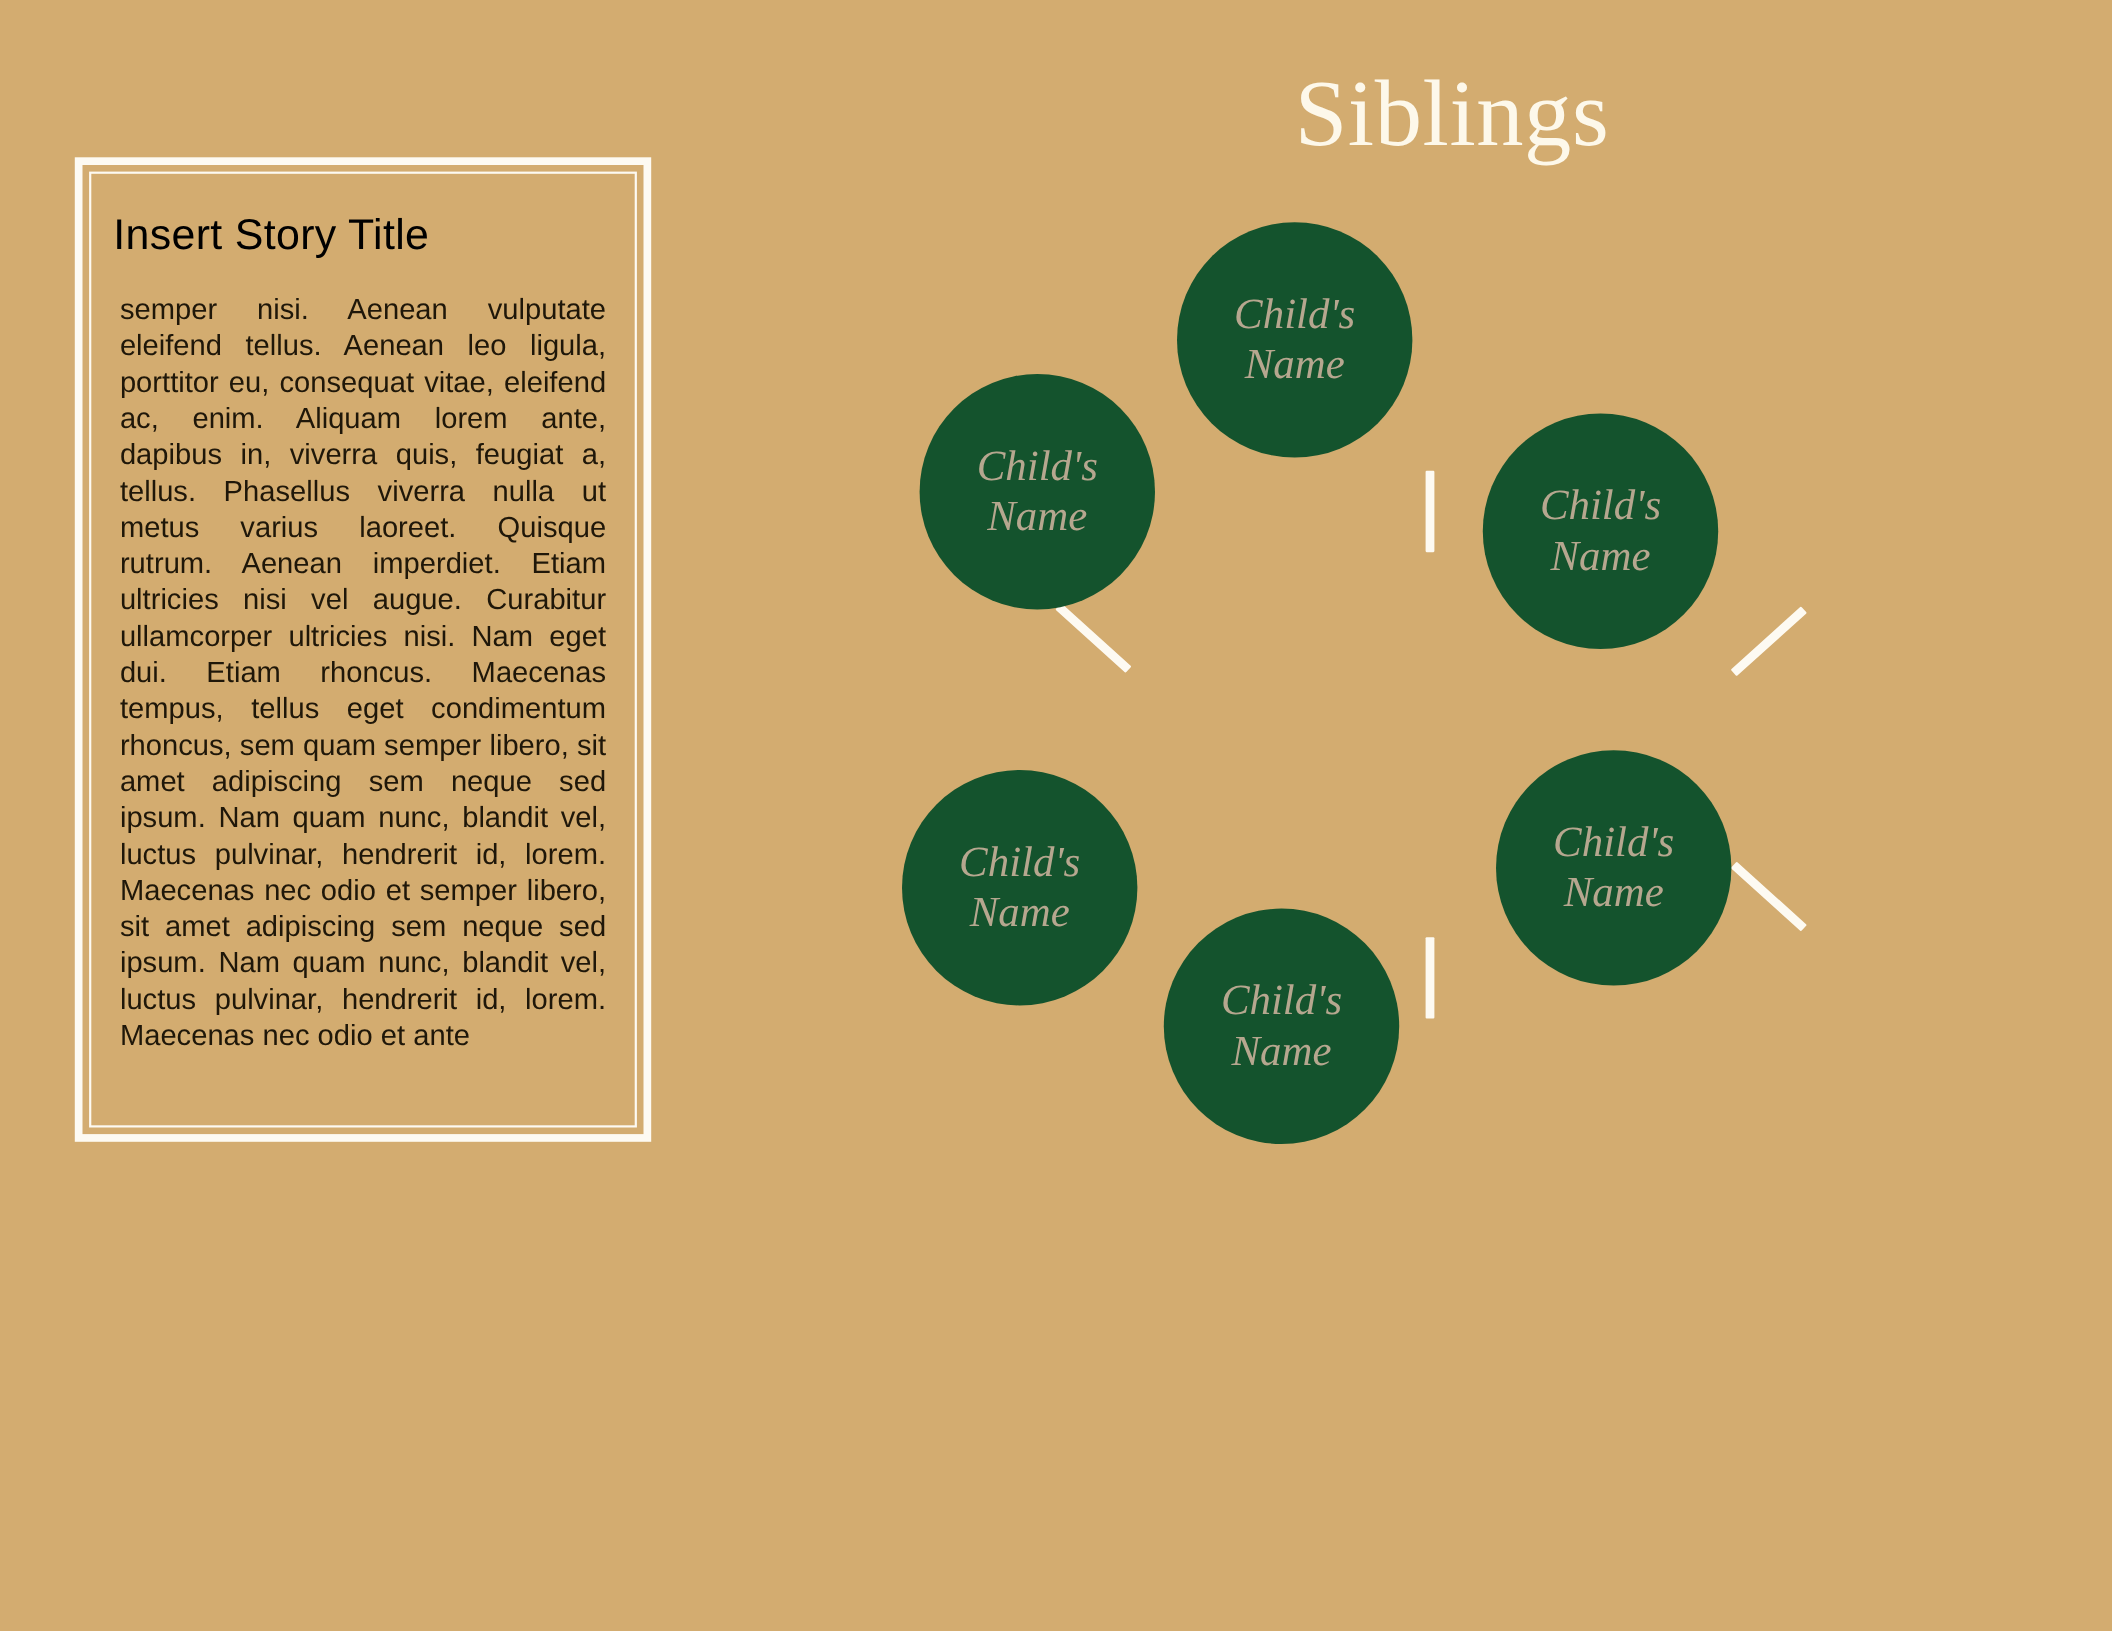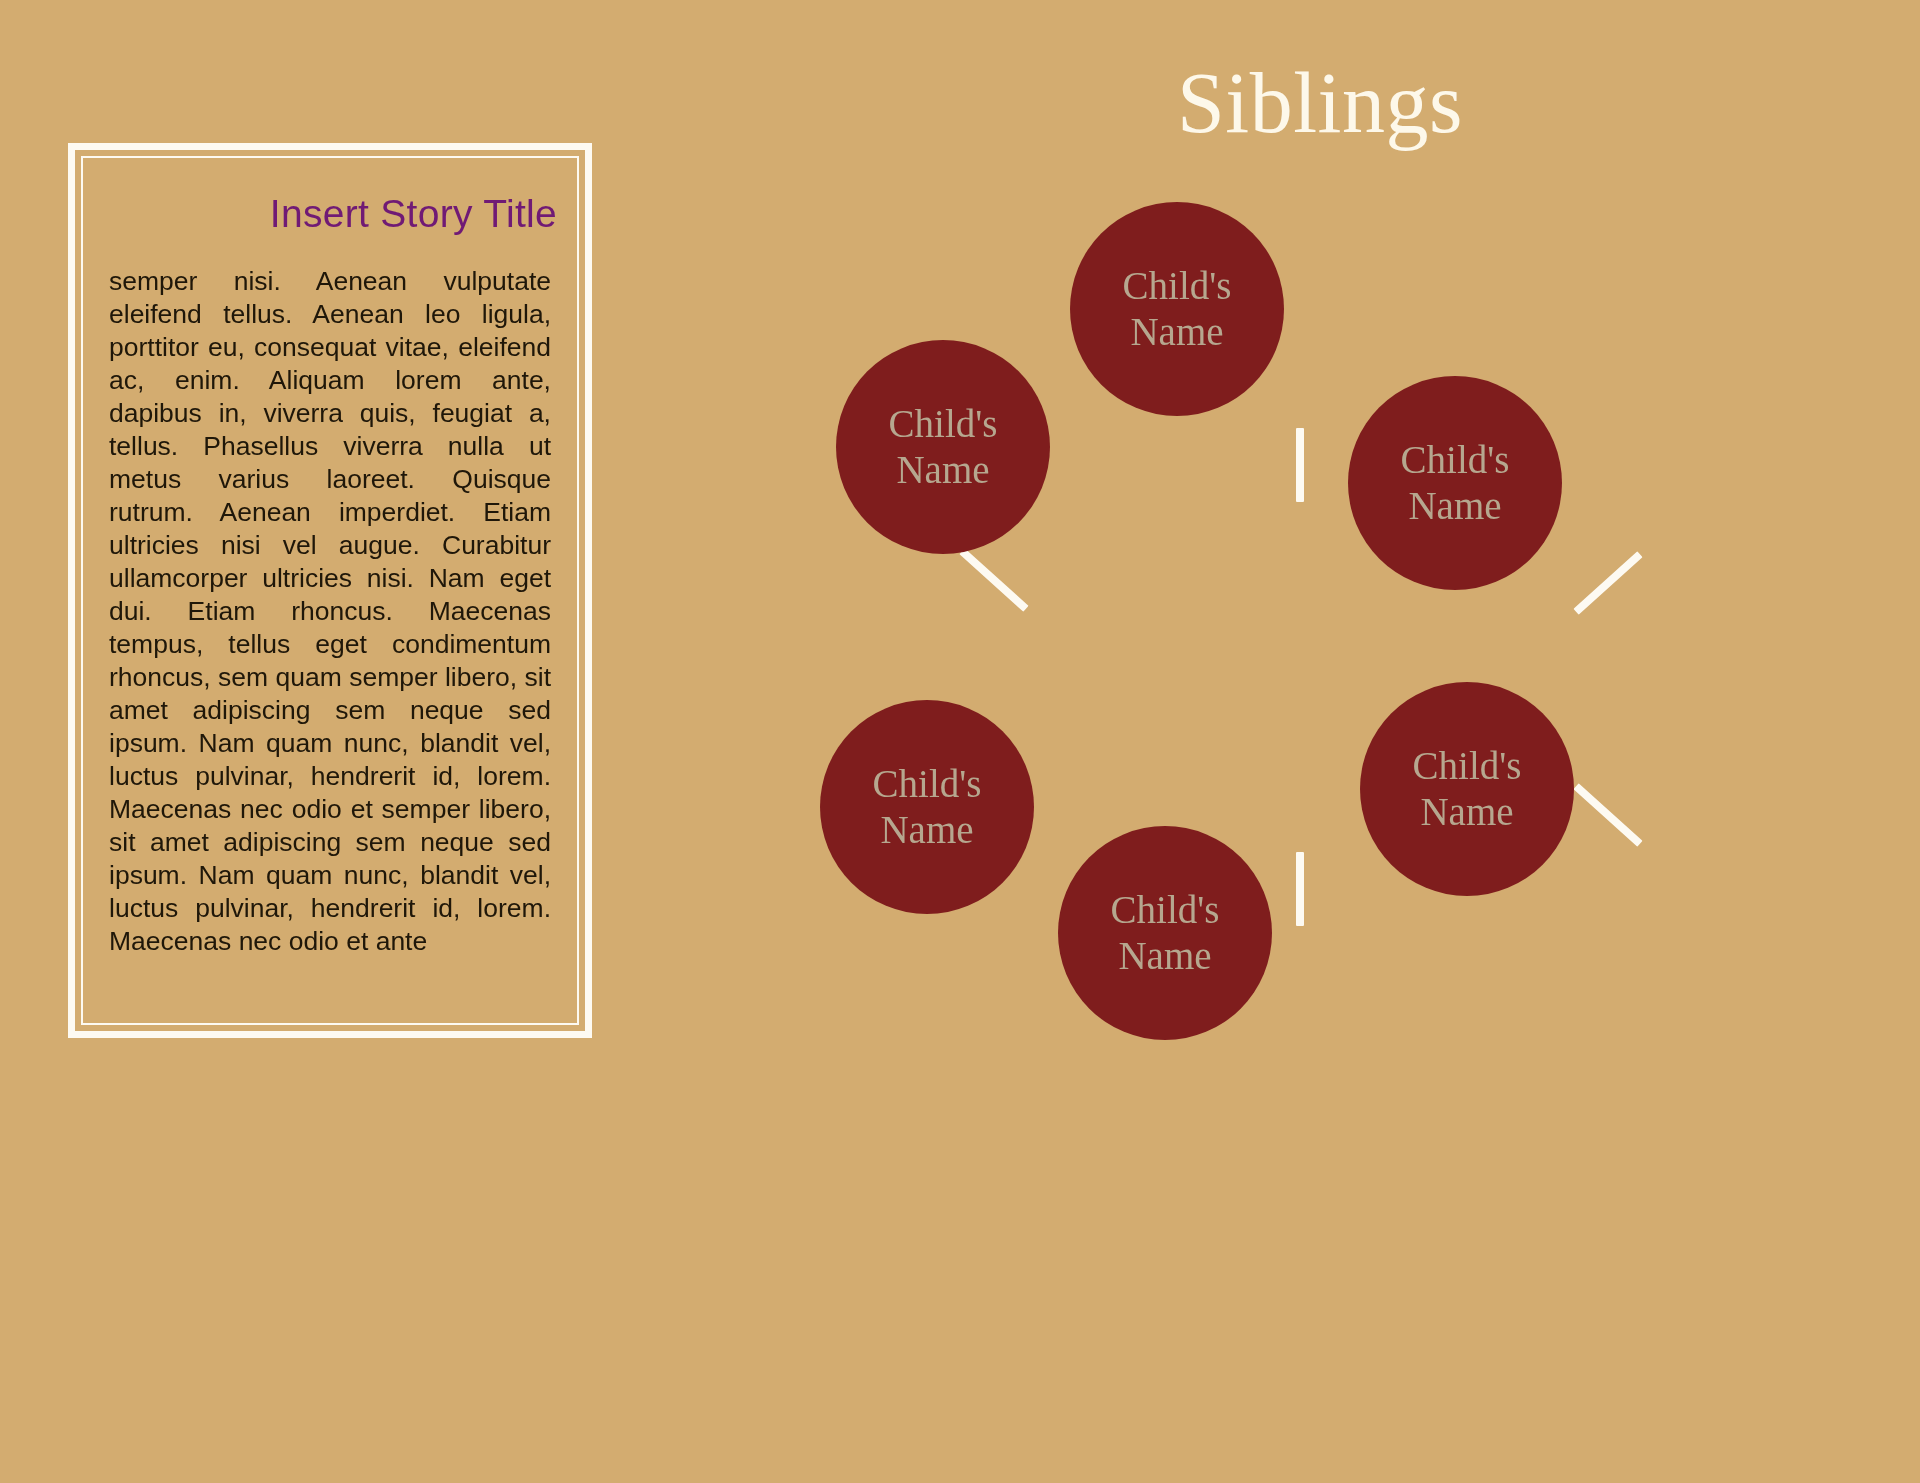--- a/index.html
+++ b/index.html
@@ -38,22 +38,22 @@
     width:100%;height:100%;
     border:2px solid #fdfaf2;
     box-sizing:border-box;
     padding:24px 20px 10px 20px;
   }
   .story-title{
     font-family:"Liberation Sans",sans-serif;
     font-weight:300;
     font-size:39px;
     line-height:1.15;
-    color:#701a75;
-    text-align:right;
+    color:#000000;
+    text-align:left;
     margin:10px 0 28px 0;
     letter-spacing:0.3px;
   }
   .story-body{
     font-family:Liberation Sans, sans-serif;
     font-size:26.5px;
     line-height:1.245;
     color:#1f1709;
     text-align:justify;
     text-justify:inter-word;
@@ -63,26 +63,27 @@
 
   
   .diagram{
     position:absolute;
     left:820px;top:180px;
     width:1000px;height:1010px;
   }
   .node{
     position:absolute;
     border-radius:50%;
-    background:#7f1d1d;
+    background:#14532d;
     display:flex;
     align-items:center;
     justify-content:center;
     text-align:center;
     box-sizing:border-box;
+    font-style:italic;
   }
   .node-label{
     font-family:"Liberation Serif",serif;
     color:#b6a78f;
     line-height:1.18;
     display:block;
   }
   .child-node{width:214px;height:214px;}
   .child-node .node-label{font-size:39px;}
 

